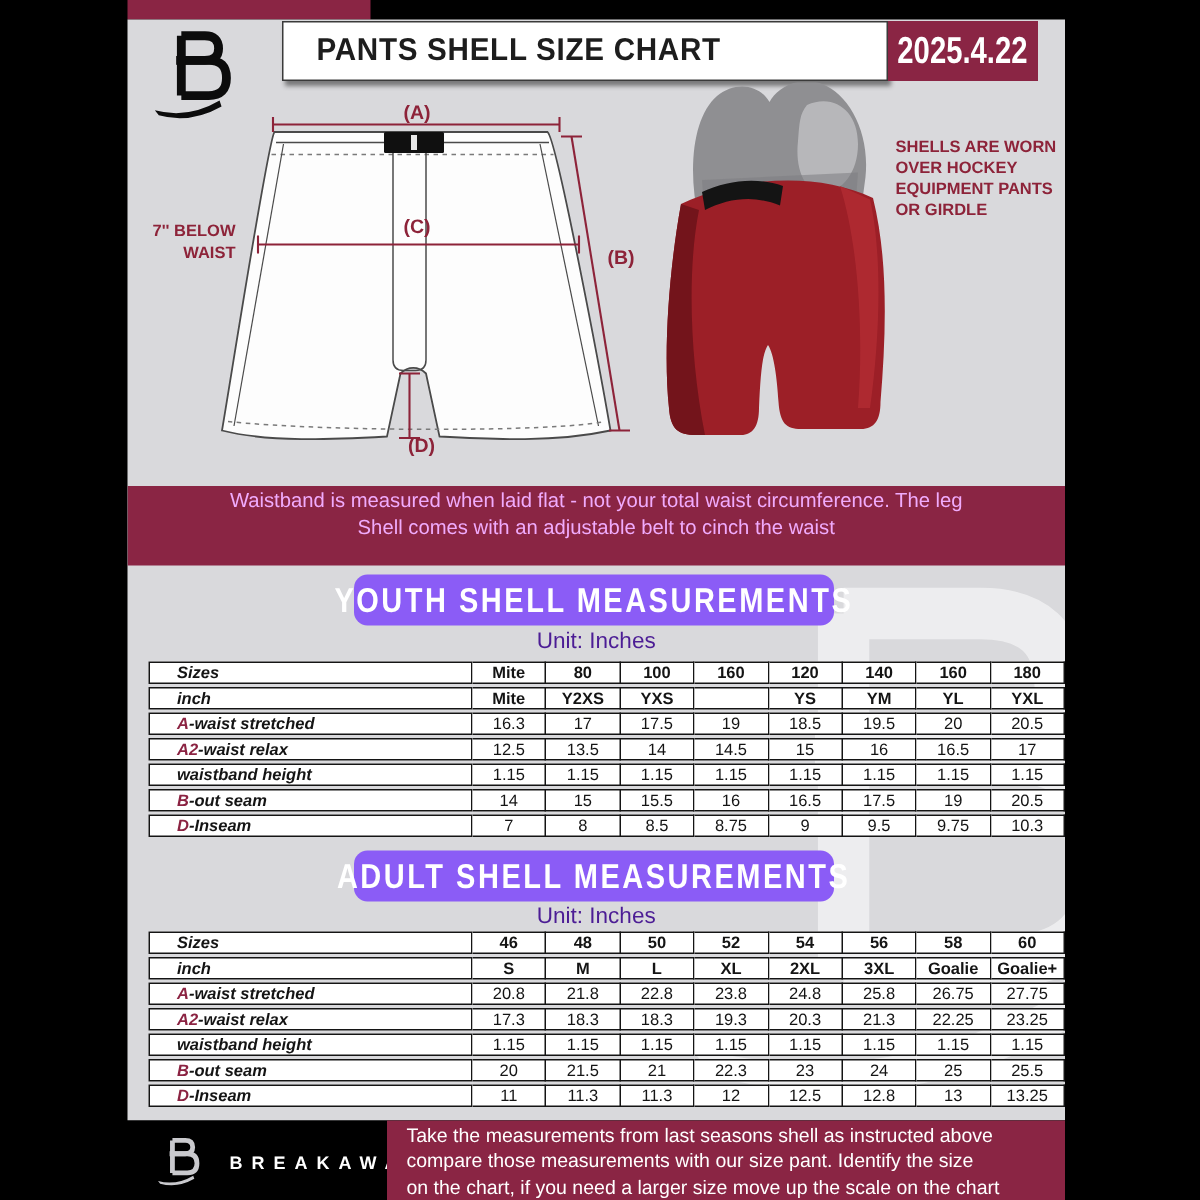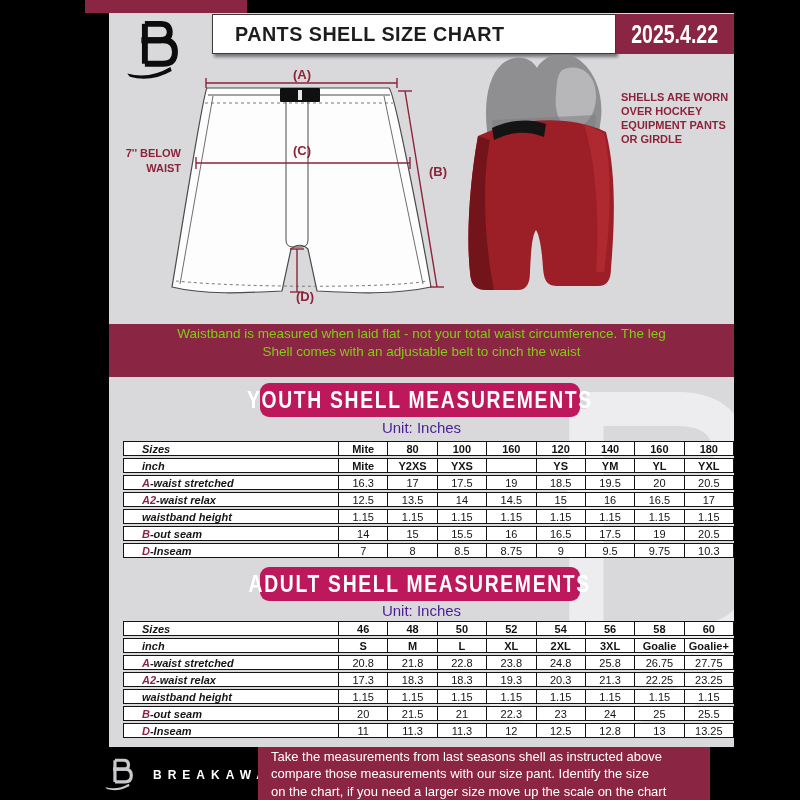--- a/index.html
+++ b/index.html
@@ -4,47 +4,47 @@
 <style>
   html,body{margin:0;padding:0;}
   body{width:800px;height:800px;background:#000;position:relative;overflow:hidden;
        font-family:"Liberation Sans", sans-serif;}
 
   
   .top-strip{position:absolute;left:85px;top:0;width:162px;height:13px;background:#8a2544;}
 
   
   .content{position:absolute;left:85px;top:13px;width:625px;height:734px;
-           background:#d9d9dc;overflow:hidden;margin-left:24px;}
+           background:#d9d9dc;overflow:hidden;}
 
   
   .watermark{position:absolute;left:352px;top:348px;width:380px;height:400px;opacity:.55;}
 
   
   .title-bar{position:absolute;left:103px;top:1px;width:404px;height:40px;background:#fff;
              border:1px solid #3a3a3a;box-shadow:2px 3px 3px rgba(0,0,0,.45);
              display:flex;align-items:center;box-sizing:border-box;padding-left:22px;}
   .title-bar span{font-size:21px;font-weight:bold;color:#1d1d1d;letter-spacing:.5px;
                   display:inline-block;transform:scaleX(.94);transform-origin:left center;white-space:nowrap;}
-  .date-box{position:absolute;left:507px;top:1px;width:118px;height:40px;background:#8a2544;
+  .date-box{position:absolute;left:507px;top:1px;width:100px;height:40px;background:#8a2544;
             display:flex;align-items:center;justify-content:center;}
   .date-box span{color:#fff;font-size:25px;font-weight:bold;display:inline-block;
                  transform:scaleX(.78);white-space:nowrap;}
   .logo{position:absolute;left:14px;top:3px;}
 
   
   .diagram{position:absolute;left:0;top:42px;}
 
   
   .notice{position:absolute;left:0;top:311px;width:625px;height:53px;background:#8a2544;
-          color:#84cc16;text-align:center;font-size:13.5px;line-height:17.5px;padding-top:1px;box-sizing:border-box;}
+          color:#f0abfc;text-align:center;font-size:13.5px;line-height:17.5px;padding-top:1px;box-sizing:border-box;}
   .notice div{white-space:nowrap;}
 
   
-  .sec-banner{position:absolute;left:151px;width:320px;height:34px;background:#be185d;border-radius:9px;
+  .sec-banner{position:absolute;left:151px;width:320px;height:34px;background:#8b5cf6;border-radius:9px;
               display:flex;align-items:center;justify-content:center;}
   .sec-banner span{color:#fff;font-size:23px;font-weight:bold;letter-spacing:2px;
                    display:inline-block;transform:scaleX(.84);white-space:nowrap;}
   .unit{position:absolute;left:0;width:625px;text-align:center;font-size:15px;color:#4c1d95;}
 
   
   .size-table{position:absolute;left:14px;border-collapse:separate;border-spacing:0 2px;
               table-layout:fixed;width:611px;}
   .size-table td{height:13px;font-size:11px;color:#141414;background:#fff;padding:0;
                  border-top:1.5px solid #141414;border-bottom:1.5px solid #141414;overflow:hidden;white-space:nowrap;}

